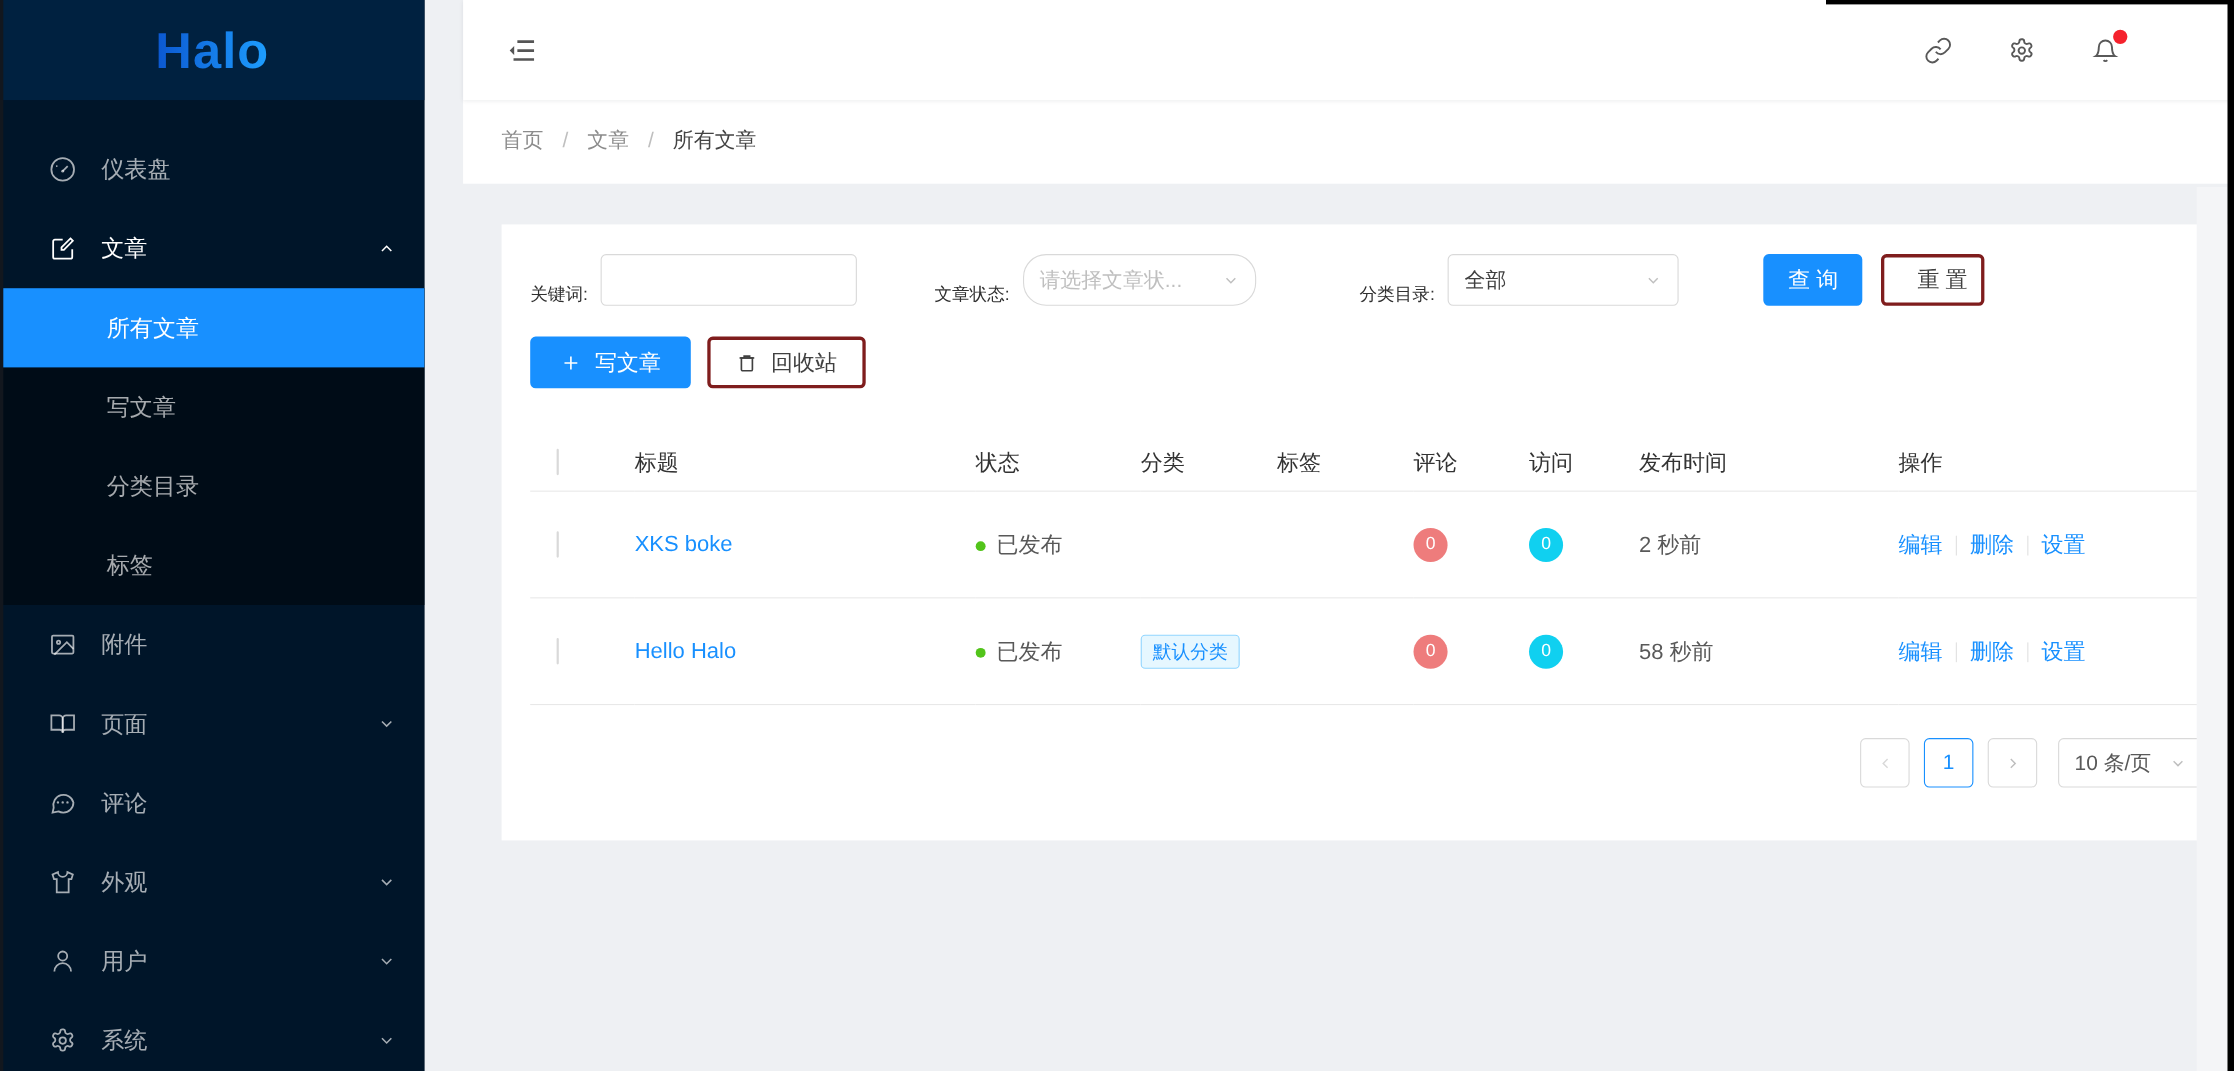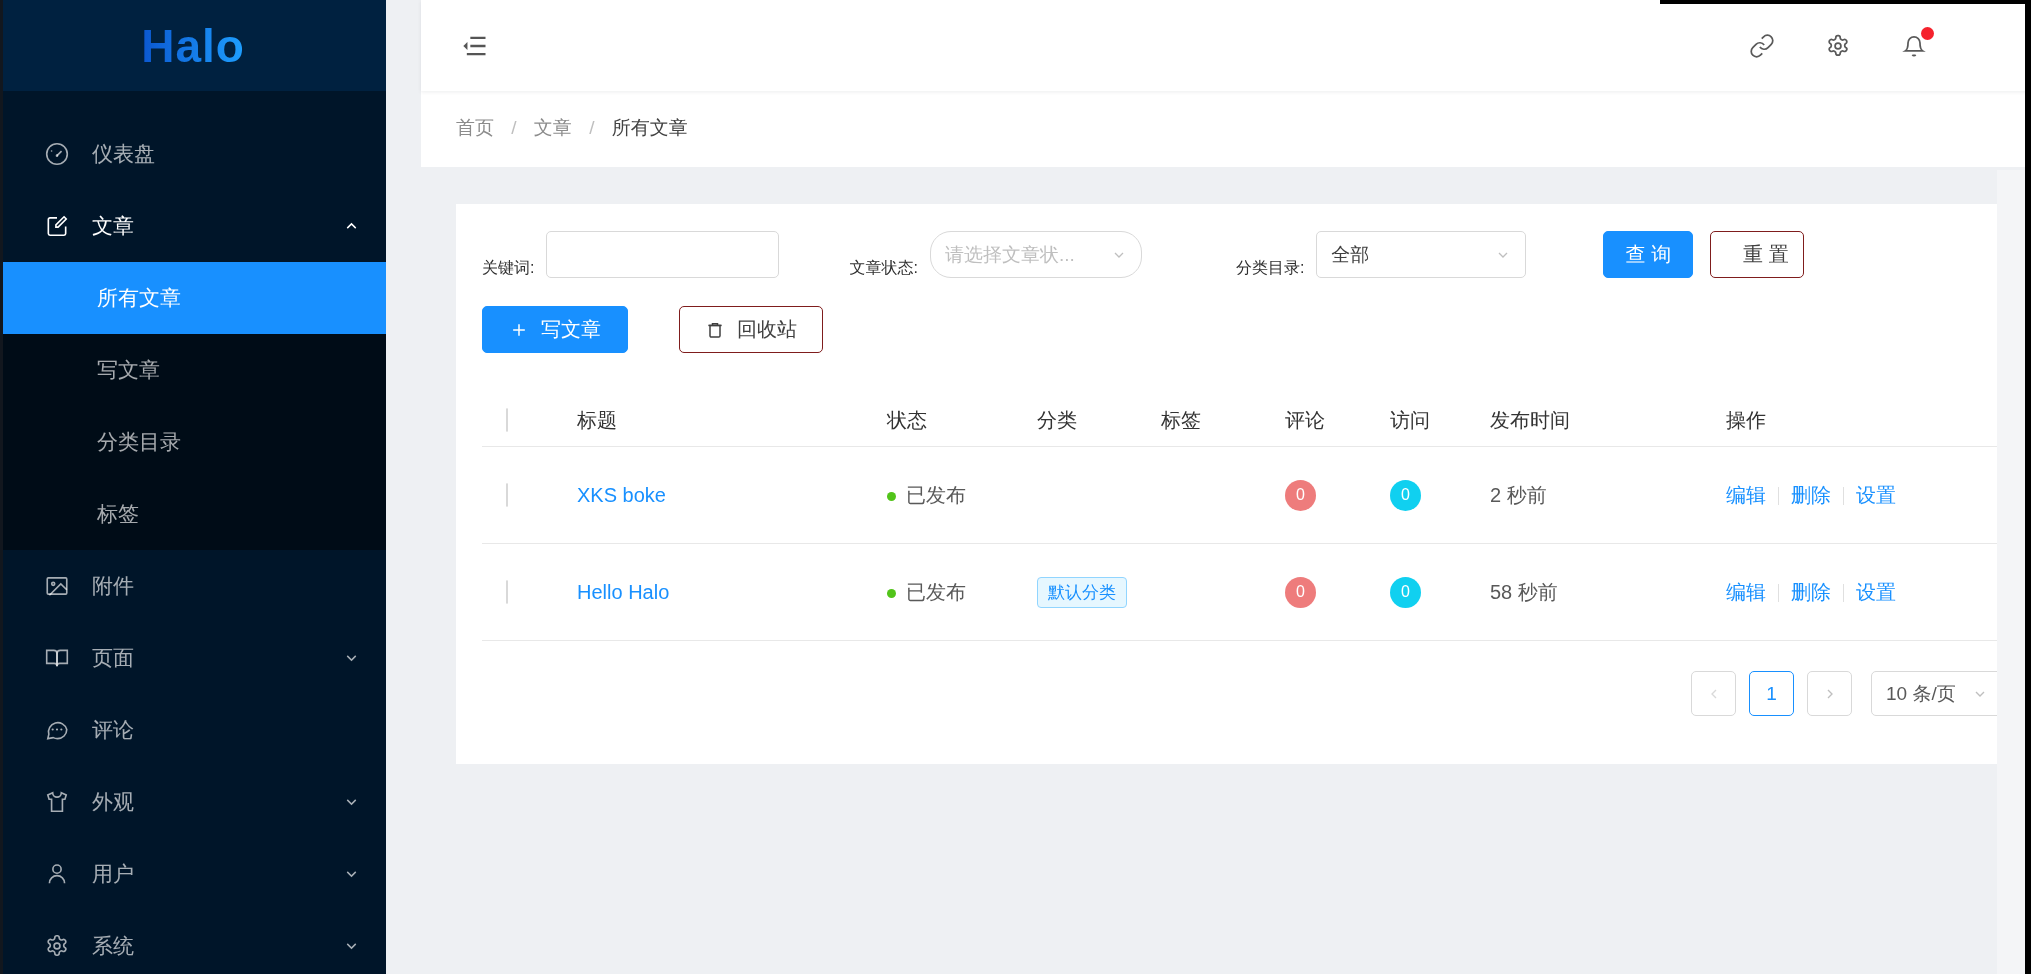--- a/index.html
+++ b/index.html
@@ -57,29 +57,29 @@
     display:flex; align-items:center; justify-content:space-between; padding:0 14px;
     font-size:19px; cursor:pointer; }
   .sel-status { width:212px; margin-right:0;border-radius:21px; }
   .sel-category { width:210px;justify-content:space-between; }
   .placeholder { color:#bfbfbf; overflow:hidden; white-space:nowrap; }
   .sel-value { color:#404040; }
   .sel-arrow { display:inline-flex; color:#bfbfbf; }
   .sel-arrow svg { width:16px; height:16px; stroke:currentColor; fill:none; stroke-width:2; }
   .gap-a { width:70px; } .gap-b { width:94px; } .gap-c { width:77px; } .gap-d { width:17px; }
   .btn { height:47px; border-radius:5px; font-size:20px; display:inline-flex; align-items:center;
-    justify-content:center; cursor:pointer; border:1px solid #7f1d1d; background:#fff; color:#404040;
+    justify-content:center; cursor:pointer; border:3px solid #7f1d1d; background:#fff; color:#404040;
     white-space:nowrap; }
   .btn-primary { background:#1890ff; border-color:#1890ff; color:#fff; }
   .btn-query { width:90px; } .btn-reset { width:94px;padding-left:17px; }
 
   
   .toolbar-row { margin-top:27px; display:flex; align-items:center; gap:15px; }
   .btn-write { width:146px; gap:12px; }
-  .btn-recycle { width:144px; gap:12px;margin-left:36px; }
+  .btn-recycle { width:144px; gap:12px; }
   .btn .bicon { display:inline-flex; }
   .btn .bicon svg { width:20px; height:20px; stroke:currentColor; fill:none; stroke-width:1.8; }
 
   
   table { border-collapse:collapse; table-layout:fixed; width:1521px; margin-top:42px; }
   th { font-size:20px; color:#333; font-weight:500; text-align:left; padding:12px 0;
     border-bottom:1px solid #e8e8e8;margin-left:48px; }
   td { font-size:20px; color:#595959; height:97px; border-bottom:1px solid #e8e8e8; padding:0; }
   .checkbox { width:21px; height:21px; border:1px solid #d9d9d9; border-radius:4px;
     background:#fff; cursor:pointer; margin-left:24px; }

